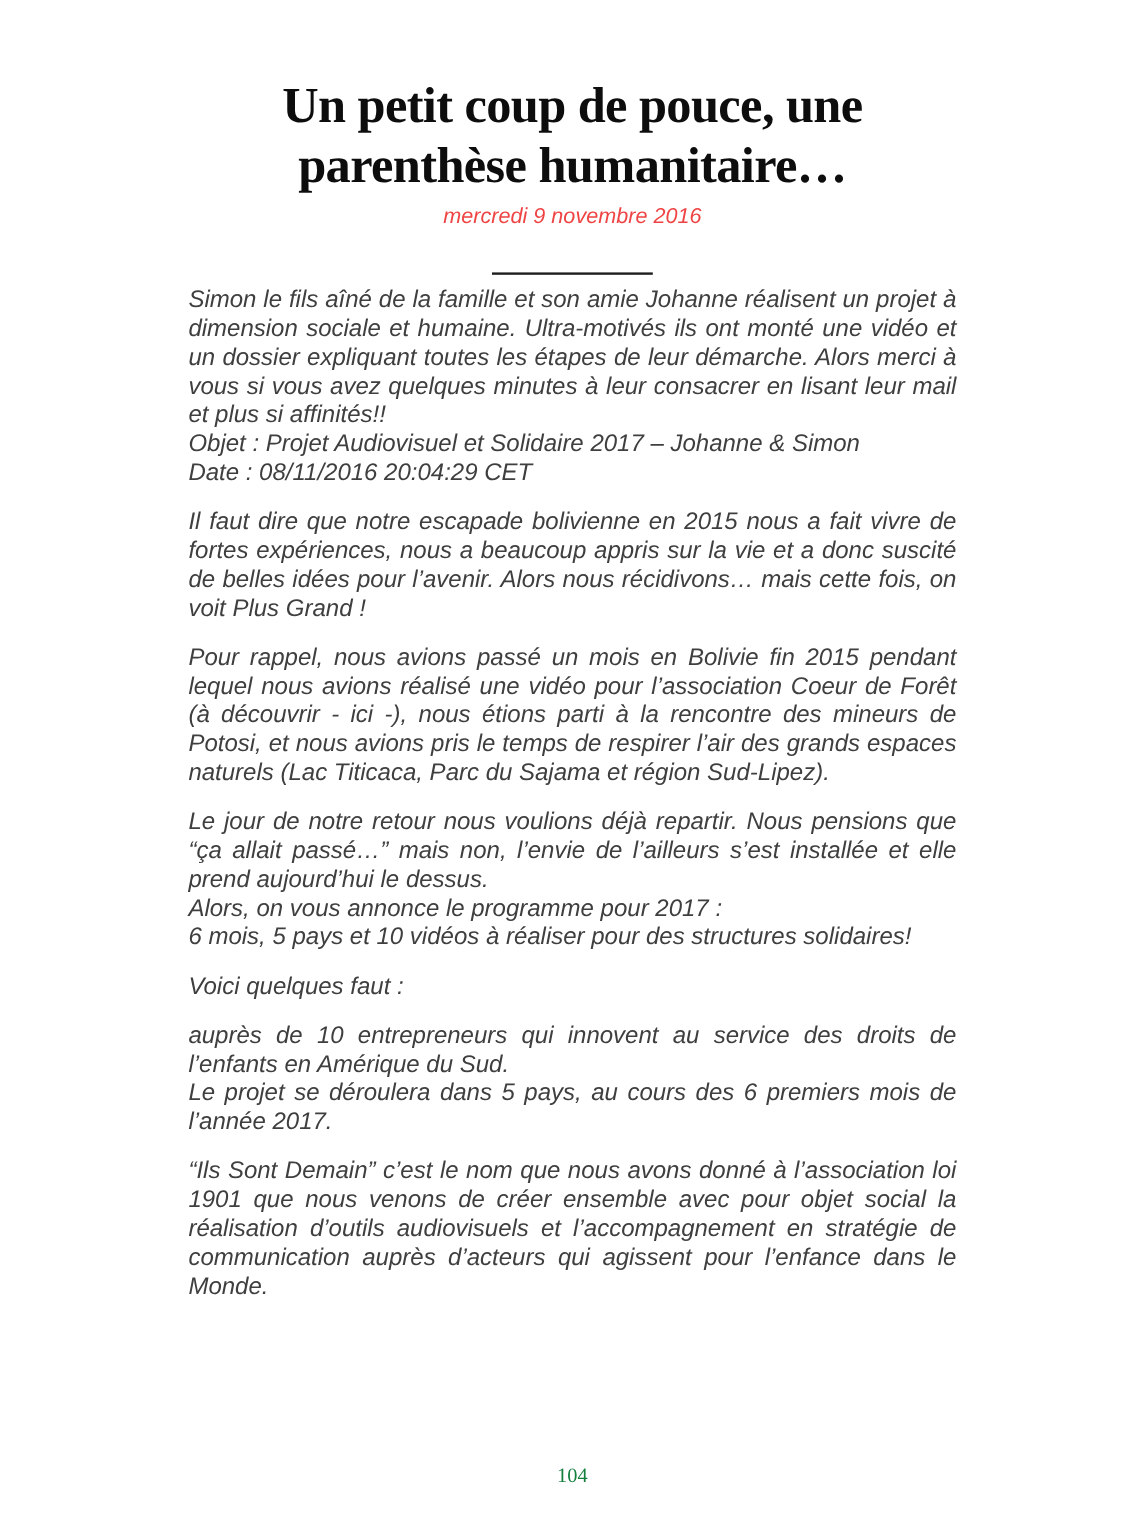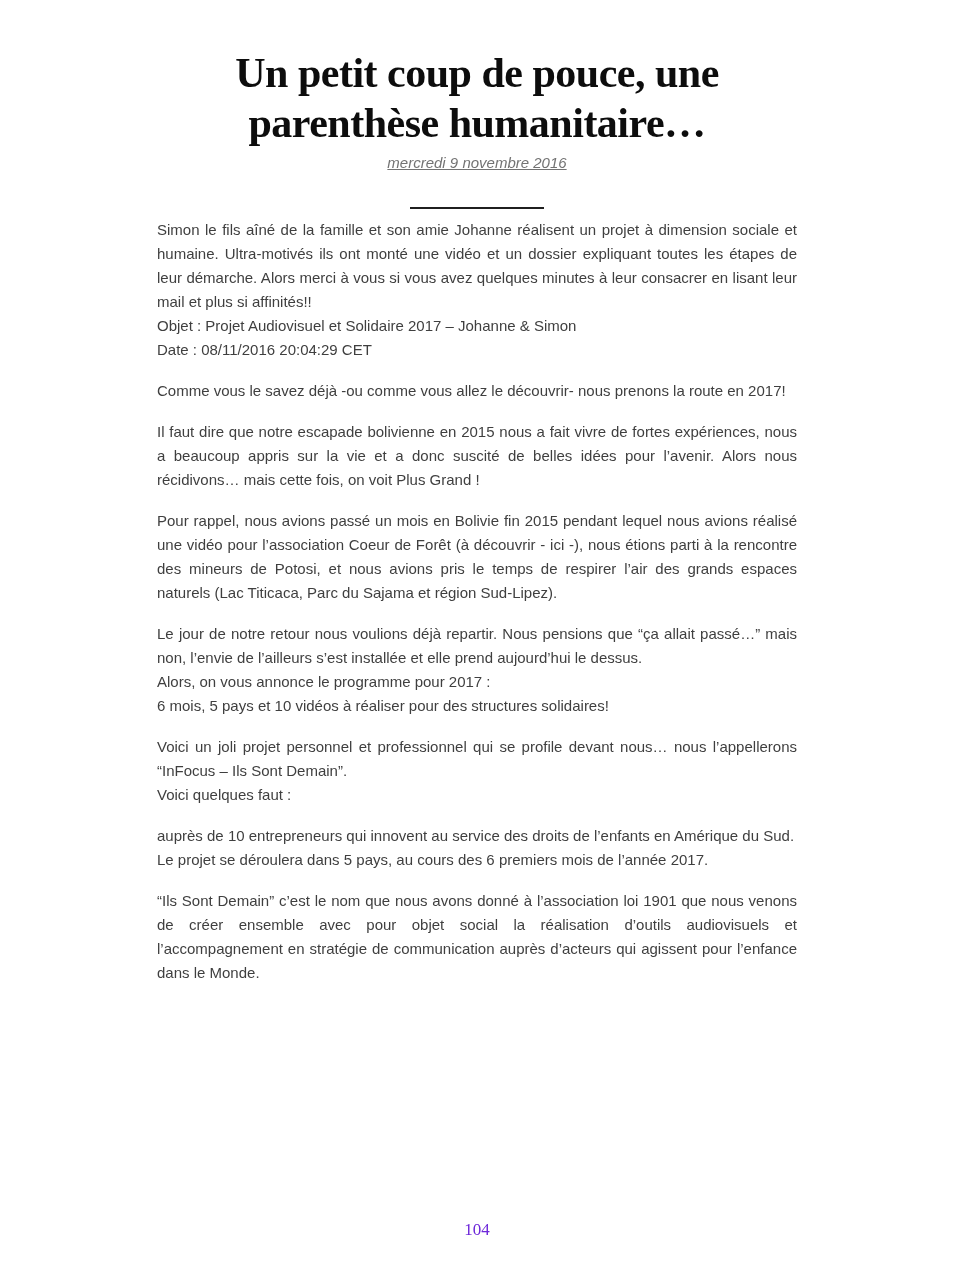--- a/index.html
+++ b/index.html
@@ -11,68 +11,68 @@
   .page {
     position: relative;
     width: 954px;
     height: 1276px;
     margin: 0 auto;
     background: #ffffff;
     overflow: hidden;
     font-family: "Liberation Sans", "DejaVu Sans", sans-serif;
   }
   .header {
-    padding-top: 48px;
+    padding-top: 64px;
     text-align: center;
   }
   .article-title {
     font-family: "Liberation Serif", "DejaVu Serif", serif;
     font-weight: 700;
     font-size: 42px;
     line-height: 1.2;
     letter-spacing: -0.5px;
     color: #0d0d0d;
     max-width: 565px;
     margin: 0 auto;
   }
   .article-date {
     margin-top: 5px;
     font-style: italic;
-    font-size: 15px;
-    color: #737373;
-    text-decoration: underline;
+    font-size: 18px;
+    color: #ef4444;
   }
   .title-divider {
     width: 134px;
     height: 2px;
     background: #1f1f1f;
     margin: 36px auto 9px auto;
   }
   .article-body {
     width: 640px;
     margin: 0 auto;
-    font-size: 15px;
+    font-size: 20px;
     line-height: 24px;
     color: #3f3f3f;
+    font-style: italic;
   }
   .paragraph {
     margin: 0 0 17px 0;
   }
   .line {
     text-align: justify;
   }
   .page-footer {
     position: absolute;
     top: 1220px;
     left: 0;
     width: 100%;
     text-align: center;
     font-family: "Liberation Serif", "DejaVu Serif", serif;
     font-size: 17px;
-    color: #6d28d9;
+    color: #15803d;
   }
 </style>
 </head>
 <body>
 
 <div class="page">
 
   <div class="header">
     <h1 class="article-title">Un petit coup de pouce, une parenthèse humanitaire…</h1>
     <div class="article-date">mercredi 9 novembre 2016</div>
@@ -80,35 +80,31 @@
 
   <div class="title-divider"></div>
 
   <div class="article-body">
       <div class="paragraph">
         <div class="line">Simon le fils aîné de la famille et son amie Johanne réalisent un projet à dimension sociale et humaine. Ultra-motivés ils ont monté une vidéo et un dossier expliquant toutes les étapes de leur démarche. Alors merci à vous si vous avez quelques minutes à leur consacrer en lisant leur mail et plus si affinités!!</div>
         <div class="line">Objet : Projet Audiovisuel et Solidaire 2017 – Johanne &amp; Simon</div>
         <div class="line">Date : 08/11/2016 20:04:29 CET</div>
       </div>
       <div class="paragraph">
-        <div class="line">Comme vous le savez déjà -ou comme vous allez le découvrir- nous prenons la route en 2017!</div>
-      </div>
-      <div class="paragraph">
         <div class="line">Il faut dire que notre escapade bolivienne en 2015 nous a fait vivre de fortes expériences, nous a beaucoup appris sur la vie et a donc suscité de belles idées pour l’avenir. Alors nous récidivons… mais cette fois, on voit Plus Grand !</div>
       </div>
       <div class="paragraph">
         <div class="line">Pour rappel, nous avions passé un mois en Bolivie fin 2015 pendant lequel nous avions réalisé une vidéo pour l’association Coeur de Forêt (à découvrir - ici -), nous étions parti à la rencontre des mineurs de Potosi, et nous avions pris le temps de respirer l’air des grands espaces naturels (Lac Titicaca, Parc du Sajama et région Sud-Lipez).</div>
       </div>
       <div class="paragraph">
         <div class="line">Le jour de notre retour nous voulions déjà repartir. Nous pensions que “ça allait passé…” mais non, l’envie de l’ailleurs s’est installée et elle prend aujourd’hui le dessus.</div>
         <div class="line">Alors, on vous annonce le programme pour 2017 :</div>
         <div class="line">6 mois, 5 pays et 10 vidéos à réaliser pour des structures solidaires!</div>
       </div>
       <div class="paragraph">
-        <div class="line">Voici un joli projet personnel et professionnel qui se profile devant nous… nous l’appellerons “InFocus – Ils Sont Demain”.</div>
         <div class="line">Voici quelques faut :</div>
       </div>
       <div class="paragraph">
         <div class="line">auprès de 10 entrepreneurs qui innovent au service des droits de l’enfants en Amérique du Sud.</div>
         <div class="line">Le projet se déroulera dans 5 pays, au cours des 6 premiers mois de l’année 2017.</div>
       </div>
       <div class="paragraph">
         <div class="line">“Ils Sont Demain” c’est le nom que nous avons donné à l’association loi 1901 que nous venons de créer ensemble avec pour objet social la réalisation d’outils audiovisuels et l’accompagnement en stratégie de communication auprès d’acteurs qui agissent pour l’enfance dans le Monde.</div>
       </div>
     </div>

